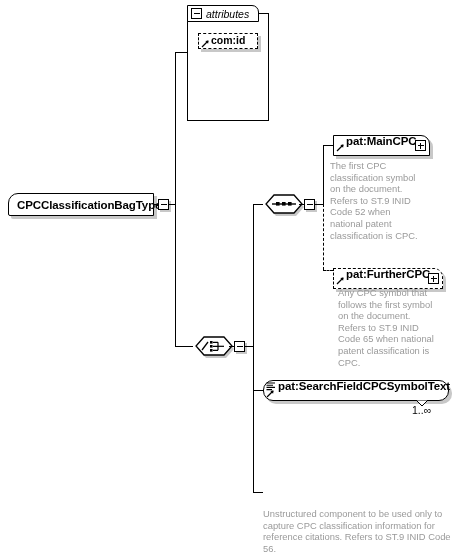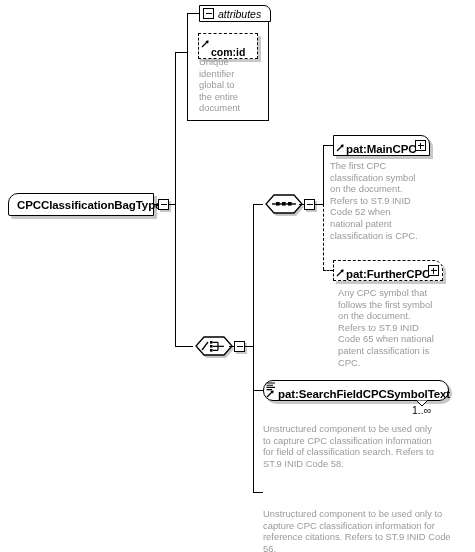--- a/index.html
+++ b/index.html
@@ -20,27 +20,28 @@
     width: 475px;
     height: 552px;
   }
   
   .elbox {
     position: absolute;
     box-sizing: border-box;
     background: #ffffff;
     border: 1px solid #000000;
     display: flex;
-    align-items: flex-end;
+    align-items: flex-start;
     height: 21px;
     box-shadow: 3px 3px 0 0 #c8c8c8;
   }
   .elbox.dashed {
     border: 1px dashed #000000;
     box-shadow: 3px 3px 0 0 #c8c8c8;
+    margin-top: 8px;
   }
   .elbox .lbl {
     font-size: 11.5px;
     font-weight: bold;
     color: #000000;
     white-space: nowrap;
     letter-spacing: -0.1px;
     line-height: 1;
   }
   
@@ -87,36 +88,35 @@
   .attrhdr {
     position: absolute;
     box-sizing: border-box;
     border: 1px solid #000000;
     background: #ffffff;
     height: 17px;
     display: flex;
     align-items: center;
     padding-left: 3px;
     border-top-right-radius: 7px;
-    margin-left: 12px;
   }
   .attrhdr .lbl {
     font-size: 10.5px;
     font-style: italic;
     color: #000;
     margin-left: 4px;
   }
   .attrbox {
     position: absolute;
     box-sizing: border-box;
     border: 1px dashed #000000;
     background: #ffffff;
-    height: 26px;
+    height: 16px;
     display: flex;
-    align-items: flex-end;
+    align-items: flex-start;
     box-shadow: 3px 3px 0 0 #c8c8c8;
   }
   .attrbox .lbl {
     font-size: 10.5px;
     font-weight: bold;
     white-space: nowrap;
   }
 
   
   .toggle {
@@ -210,25 +210,20 @@
     <span class="lbl">attributes</span>
   </div>
 
   <div class="attrbox" style="left:198px; top:33px; width:60px; padding-left:12px;">
     <svg class="icon-arrow" style="left:2px; top:5px;" width="9" height="9" viewBox="0 0 9 9">
       <path d="M1,8 L7,2" stroke="#000" stroke-width="1.3" fill="none"></path>
       <path d="M7.6,1.4 L4.3,1.9 L7.1,4.7 Z" fill="#000"></path>
     </svg>
     <span class="lbl">com:id</span>
   </div>
-  <div class="anno" style="left:199px; top:56px; width:62px;">Unique
-identifier
-global to
-the entire
-document</div>
 
   <div class="comp" style="left:193px; top:333px;">
     <svg width="46" height="26" viewBox="0 0 46 26">
 
       <path d="M13,7 L33,7 L41,16 L33,25 L13,25 L5,16 Z" fill="#c8c8c8"></path>
 
       <path d="M11,4 L31,4 L39,13 L31,22 L11,22 L3,13 Z" fill="#ffffff" stroke="#000000" stroke-width="1.3"></path>
 
       <path d="M9,17 L15,9" stroke="#000" stroke-width="1.3" fill="none"></path>
       <rect x="17" y="8" width="2.6" height="2.6" fill="#000"></rect>
@@ -311,23 +306,19 @@
       <path d="M1,8 L7,2" stroke="#000" stroke-width="1.3" fill="none"></path>
       <path d="M7.6,1.4 L4.3,1.9 L7.1,4.7 Z" fill="#000"></path>
     </svg>
     <span class="lbl">pat:SearchFieldCPCSymbolText</span>
   </div>
 
   <svg style="position:absolute; left:415px; top:400px;" width="14" height="7" viewBox="0 0 14 7">
     <path d="M1,0 L13,0 L7,6 Z" fill="#ffffff" stroke="#000" stroke-width="1"></path>
   </svg>
   <div class="mult" style="left:412px; top:404px;">1..∞</div>
-  <div class="anno" style="left:263px; top:423px; width:200px;">Unstructured component to be used only
-to capture CPC classification information
-for field of classification search. Refers to
-ST.9 INID Code 58.</div>
 
   <div class="anno" style="left:263px; top:508px; width:205px;">Unstructured component to be used only to
 capture CPC classification information for
 reference citations. Refers to ST.9 INID Code
 56.</div>
 
 </div>
 
 </body></html>

